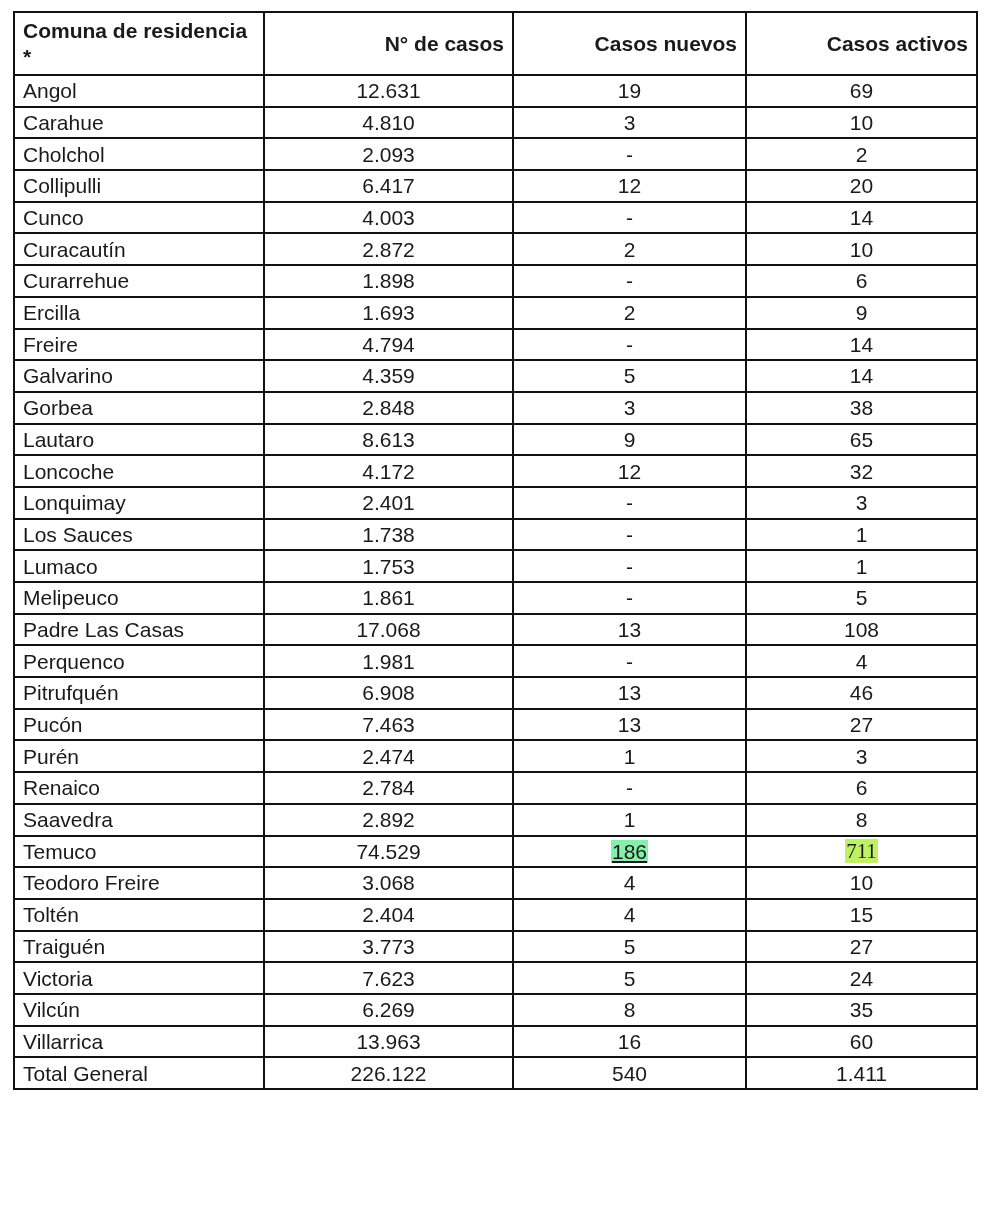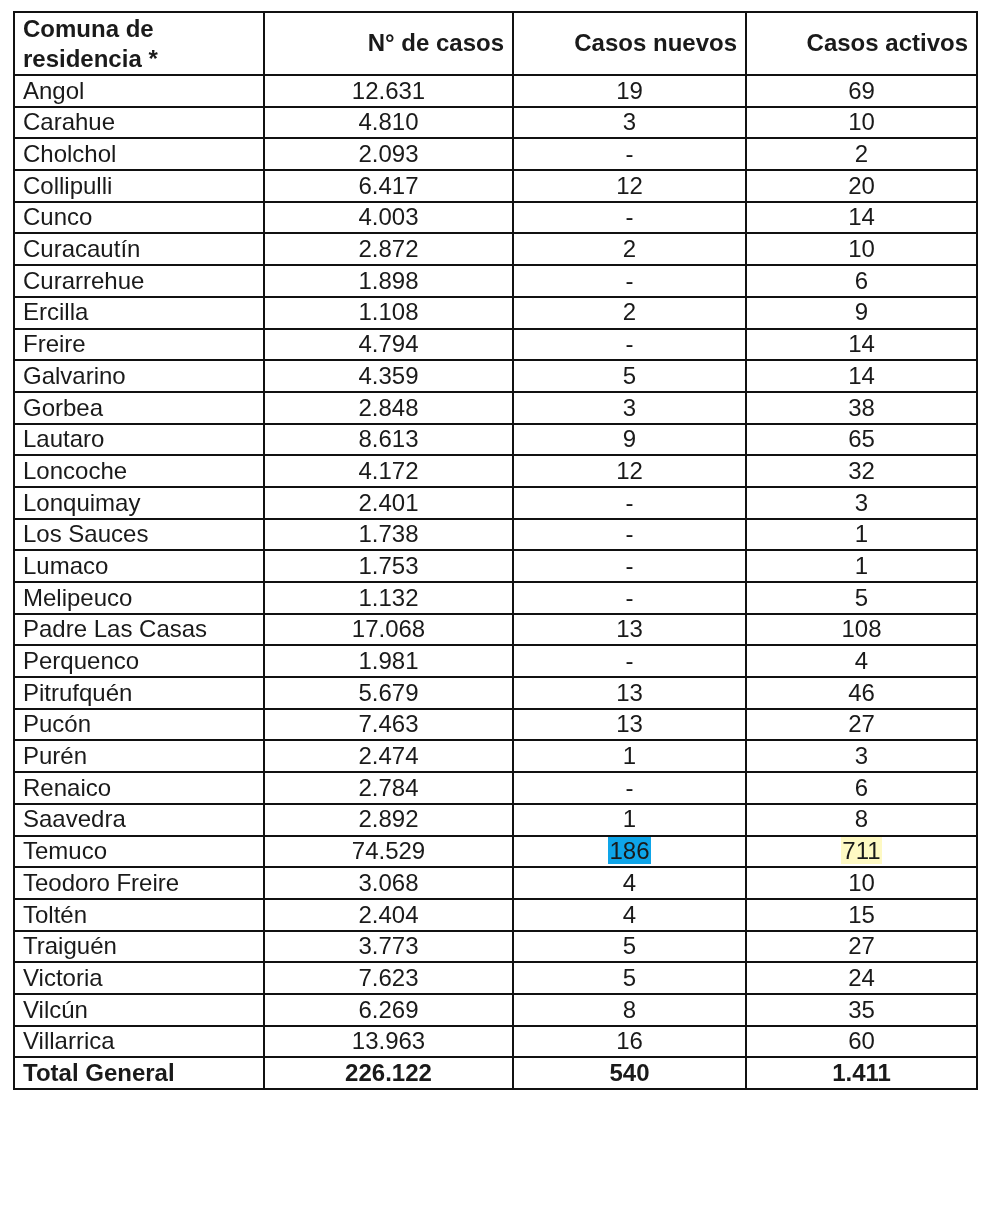--- a/index.html
+++ b/index.html
@@ -14,21 +14,21 @@
       font-family: "Liberation Sans", "DejaVu Sans", sans-serif;
       color: #1a1a1a;
     }
     table.cases {
       position: absolute;
       left: 13px;
       top: 11px;
       width: 963px;
       border-collapse: collapse;
       table-layout: fixed;
-      font-size: 24px;
+      font-size: 21px;
     }
     table.cases col.c1 { width: 250px; }
     table.cases col.c2 { width: 249px; }
     table.cases col.c3 { width: 233px; }
     table.cases col.c4 { width: 231px; }
     table.cases th, table.cases td {
       border: 2px solid #111;
       padding: 0 8px;
       line-height: 1.1;
       white-space: nowrap;
@@ -45,21 +45,21 @@
       white-space: normal;
       line-height: 1.22;
       padding-top: 0;
     }
     table.cases td {
       height: 29.7px;
       vertical-align: middle;
     }
     table.cases td.name { text-align: left; }
     table.cases td.num { text-align: center; }
-    tr.total td { font-weight: bold; }
+    tr.total td { font-weight: normal; }
     .hl {
       background: #ffff00;
       padding: 0 1px;
     }
   </style>
 </head>
 <body>
 
 <table class="cases">
   <colgroup>
@@ -114,21 +114,21 @@
         <td class="num">10</td>
       </tr>
       <tr>
         <td class="name">Curarrehue</td>
         <td class="num">1.898</td>
         <td class="num">-</td>
         <td class="num">6</td>
       </tr>
       <tr>
         <td class="name">Ercilla</td>
-        <td class="num">1.108</td>
+        <td class="num">1.693</td>
         <td class="num">2</td>
         <td class="num">9</td>
       </tr>
       <tr>
         <td class="name">Freire</td>
         <td class="num">4.794</td>
         <td class="num">-</td>
         <td class="num">14</td>
       </tr>
       <tr>
@@ -168,39 +168,39 @@
         <td class="num">1</td>
       </tr>
       <tr>
         <td class="name">Lumaco</td>
         <td class="num">1.753</td>
         <td class="num">-</td>
         <td class="num">1</td>
       </tr>
       <tr>
         <td class="name">Melipeuco</td>
-        <td class="num">1.132</td>
+        <td class="num">1.861</td>
         <td class="num">-</td>
         <td class="num">5</td>
       </tr>
       <tr>
         <td class="name">Padre Las Casas</td>
         <td class="num">17.068</td>
         <td class="num">13</td>
         <td class="num">108</td>
       </tr>
       <tr>
         <td class="name">Perquenco</td>
         <td class="num">1.981</td>
         <td class="num">-</td>
         <td class="num">4</td>
       </tr>
       <tr>
         <td class="name">Pitrufquén</td>
-        <td class="num">5.679</td>
+        <td class="num">6.908</td>
         <td class="num">13</td>
         <td class="num">46</td>
       </tr>
       <tr>
         <td class="name">Pucón</td>
         <td class="num">7.463</td>
         <td class="num">13</td>
         <td class="num">27</td>
       </tr>
       <tr>
@@ -217,22 +217,22 @@
       </tr>
       <tr>
         <td class="name">Saavedra</td>
         <td class="num">2.892</td>
         <td class="num">1</td>
         <td class="num">8</td>
       </tr>
       <tr>
         <td class="name">Temuco</td>
         <td class="num">74.529</td>
-        <td class="num"><span class="hl" style="background: #0ea5e9;">186</span></td>
-        <td class="num"><span class="hl" style="background: #fef9c3;">711</span></td>
+        <td class="num"><span class="hl" style="background: #86efac; text-decoration: underline;">186</span></td>
+        <td class="num"><span class="hl" style="background: #bef264; font-family: Liberation Serif, serif;">711</span></td>
       </tr>
       <tr>
         <td class="name">Teodoro Freire</td>
         <td class="num">3.068</td>
         <td class="num">4</td>
         <td class="num">10</td>
       </tr>
       <tr>
         <td class="name">Toltén</td>
         <td class="num">2.404</td>

